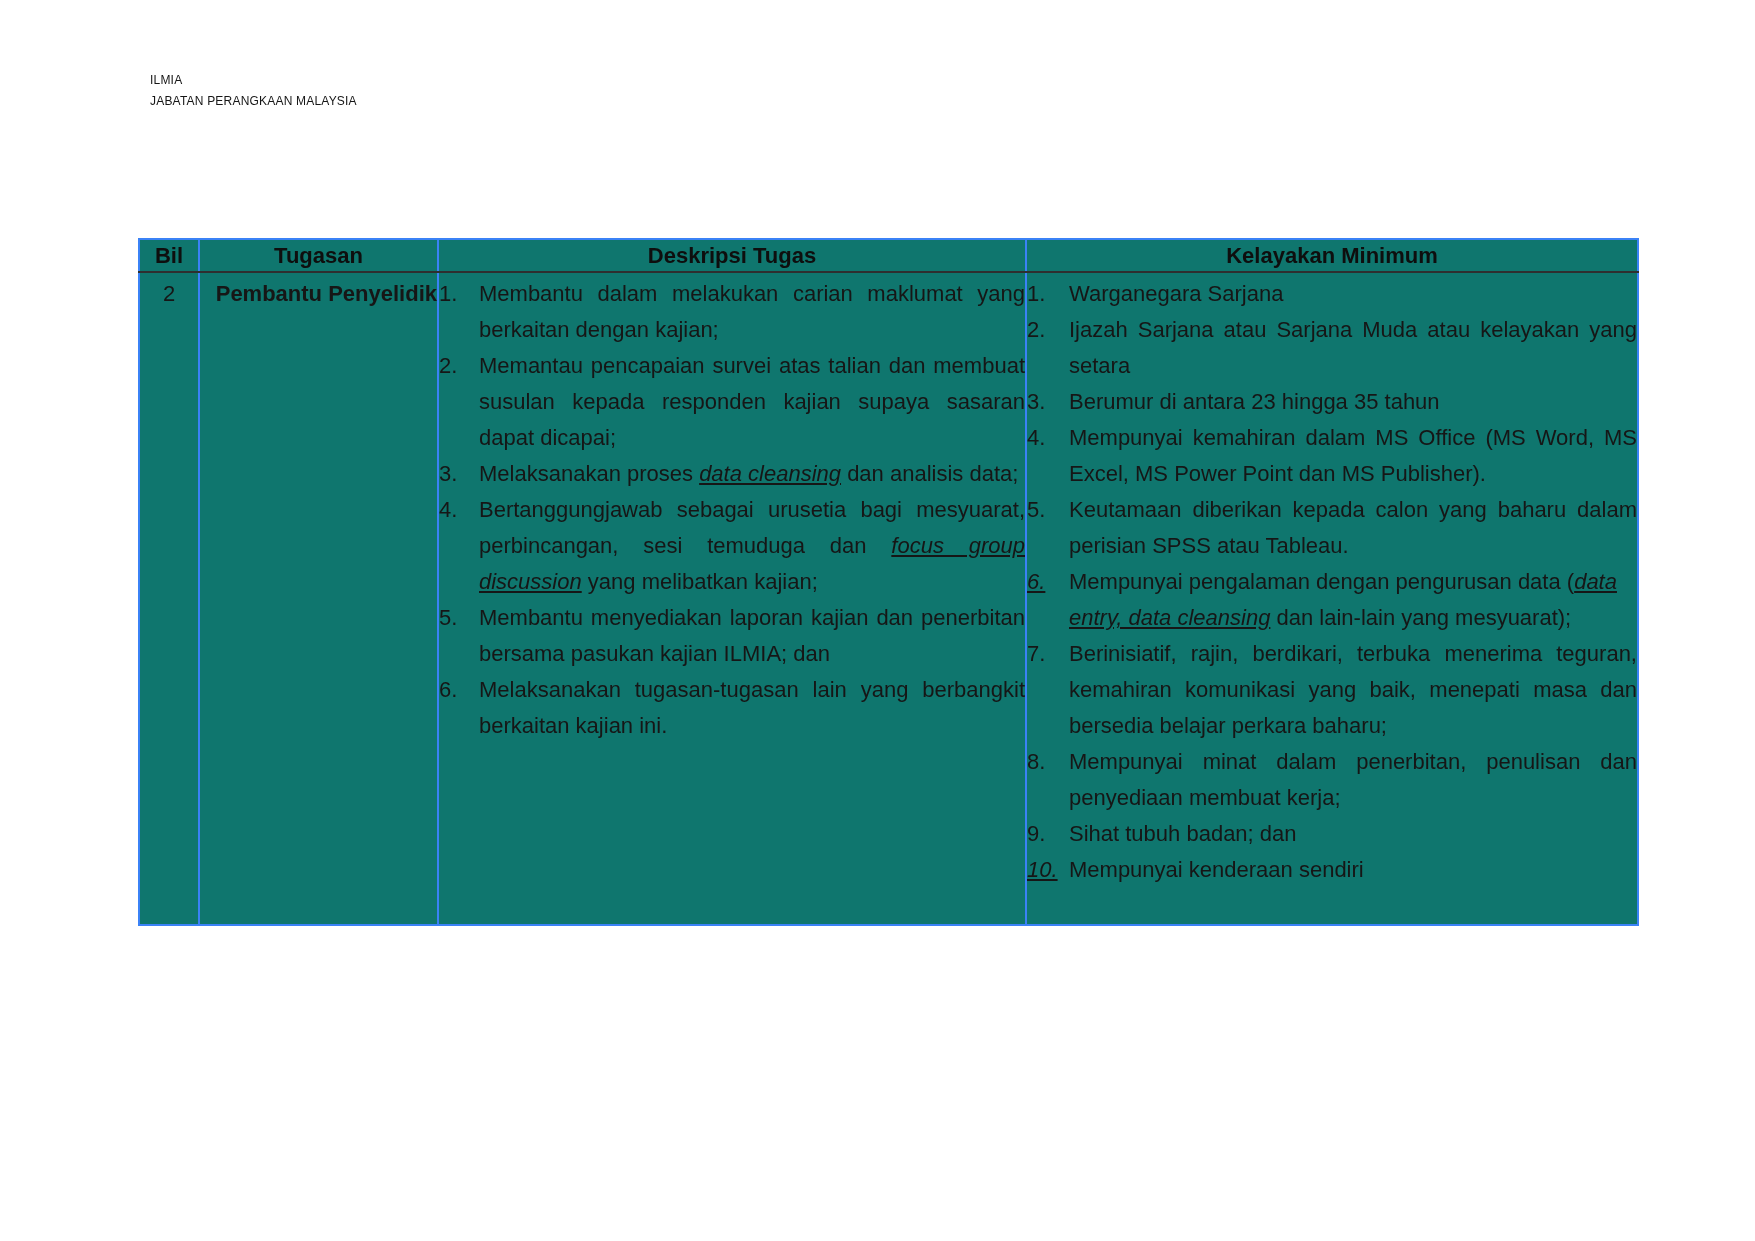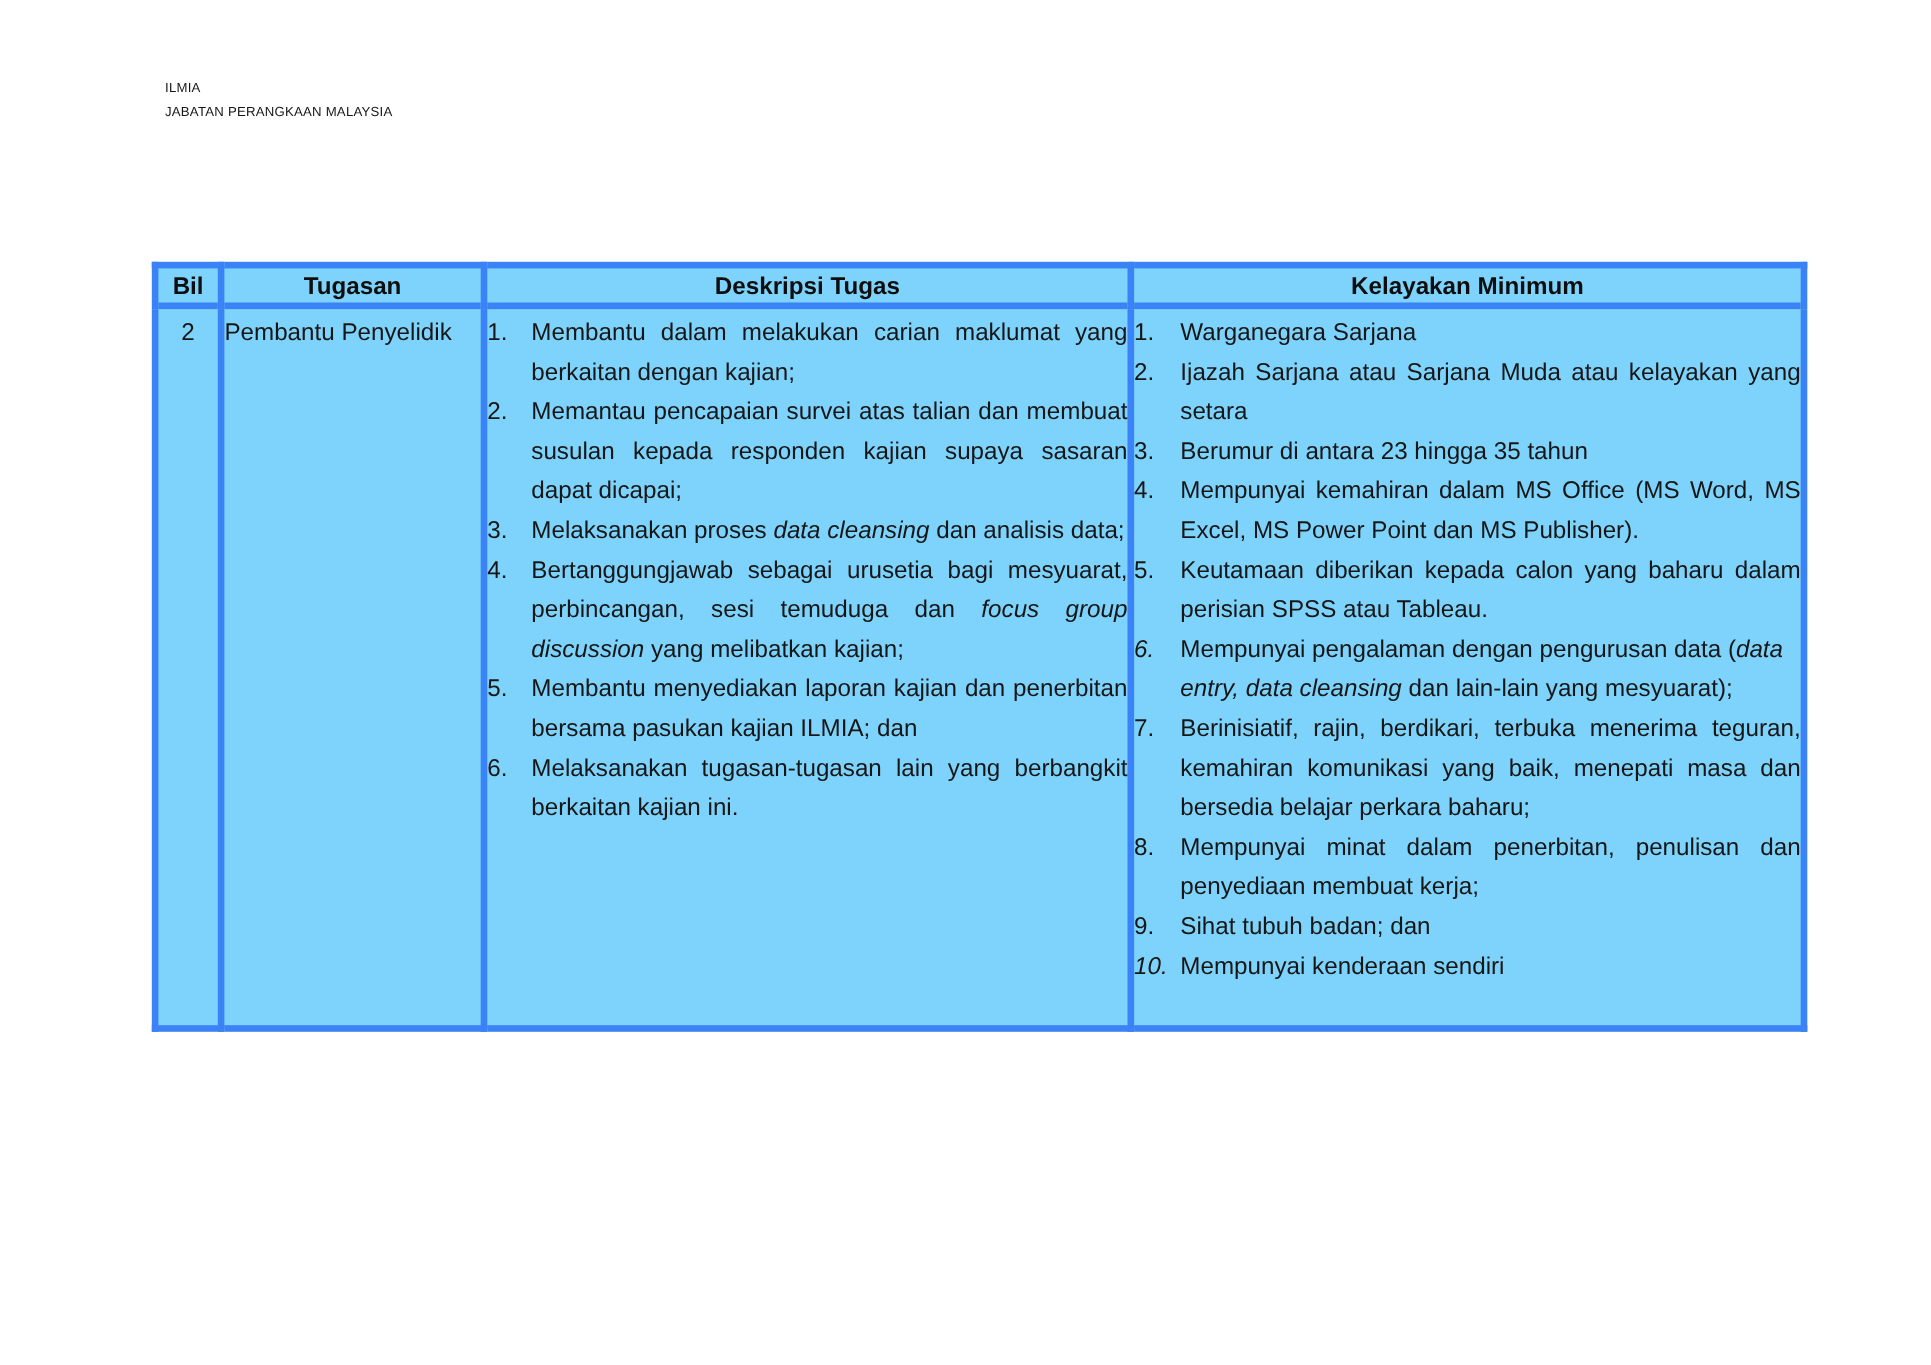--- a/index.html
+++ b/index.html
@@ -21,58 +21,58 @@
   }
   table.job-table {
     position: absolute;
     left: 138px; top: 238px;
     width: 1499px;
     border-collapse: collapse;
     table-layout: fixed;
     border: 2px solid #2f2f2f;
   }
   .job-table th, .job-table td {
-    border: 6px solid #3b82f6;
-    background: #7dd3fc;
+    border: 2px solid #3b82f6;
+    background: #0f766e;
   }
   .job-table thead th {
     height: 31px;
     font-size: 22px;
     font-weight: bold;
     text-align: center;
     vertical-align: middle;
     padding: 0;
     border-bottom: 2px solid #2f2f2f;
     color: #0e0e0e;
   }
   .job-table tbody td {
     vertical-align: top;
     height: 648px;
     font-size: 22px;
     line-height: 36px;
     padding: 3px 0 0 0;
     color: #161616;
   }
   td.cell-bil { text-align: center; }
-  td.cell-tugasan { text-align: left; font-weight: normal; white-space: nowrap; color: #0e0e0e; }
+  td.cell-tugasan { text-align: right; font-weight: bold; white-space: nowrap; color: #0e0e0e; }
   td.cell-deskripsi { padding: 3px 18px 0 13px; }
   td.cell-kelayakan { padding: 3px 16px 0 15px; }
   .list-item {
     position: relative;
     padding-left: 40px;
     text-align: justify;
   }
   td.cell-kelayakan .list-item { padding-left: 42px; }
   .list-item.no-justify { text-align: left; }
   .list-item .item-num {
     position: absolute;
     left: 0; top: 0;
     white-space: nowrap;
   }
-  .italic { font-style: italic; }
+  .italic { font-style: italic; text-decoration: underline; }
 </style>
 </head>
 <body>
 
 <div class="doc-header">
   <div>ILMIA</div>
   <div>JABATAN PERANGKAAN MALAYSIA</div>
 </div>
 
 <table class="job-table">

